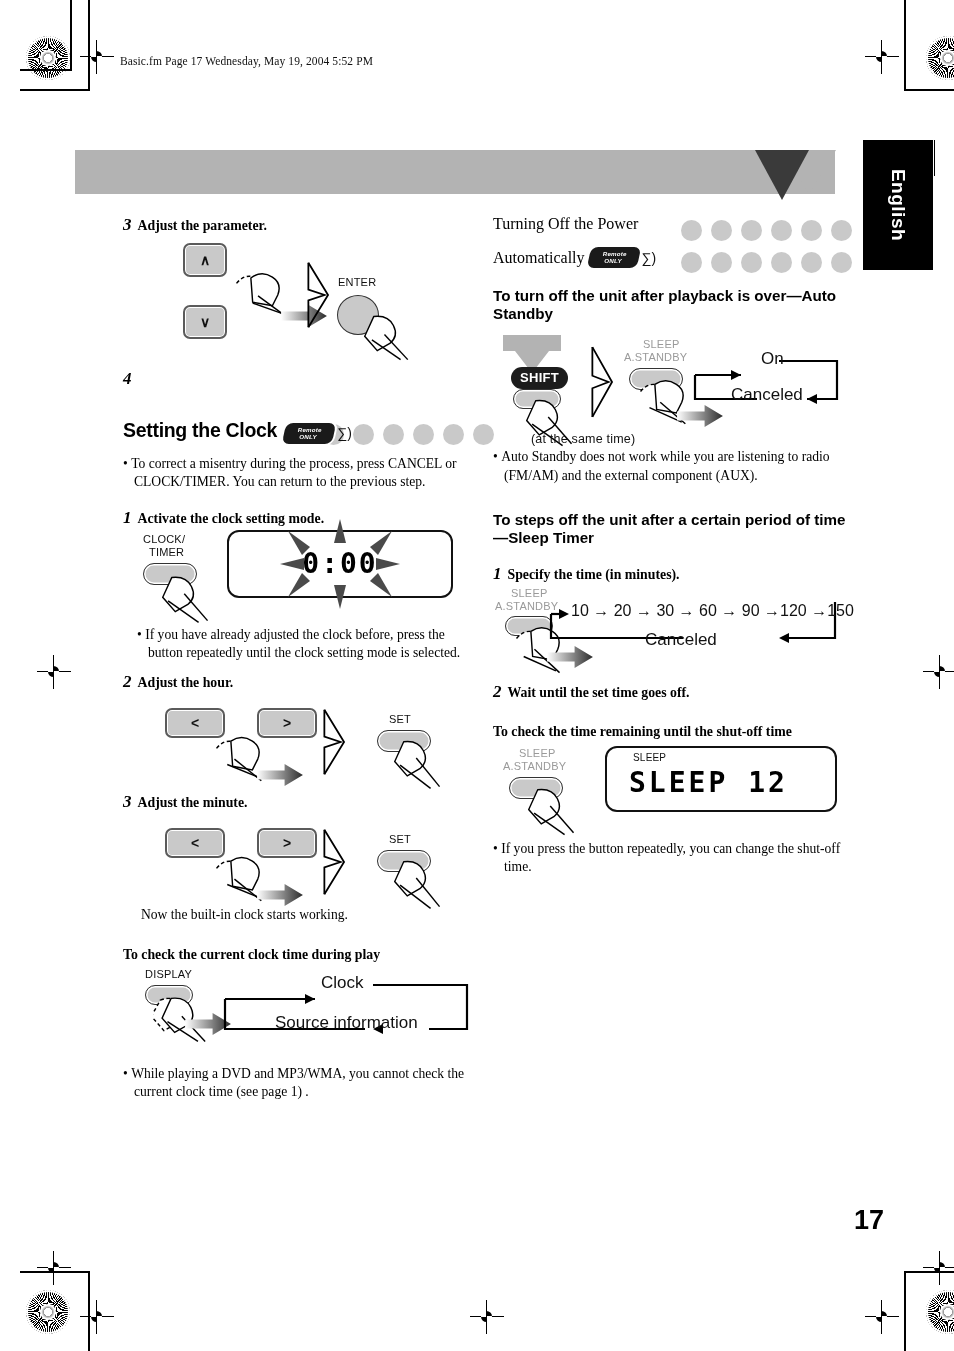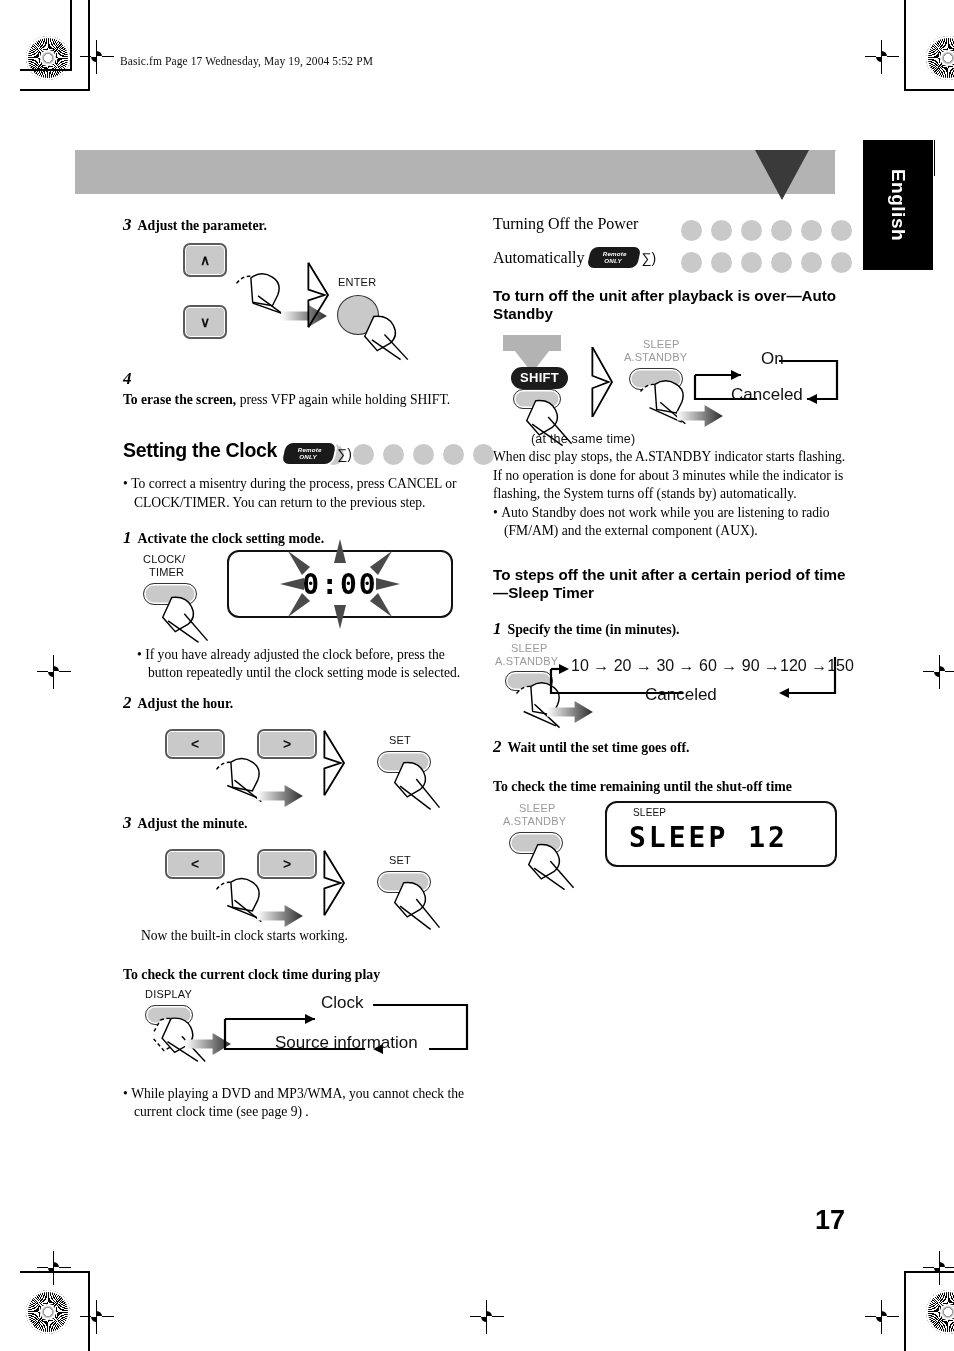--- a/index.html
+++ b/index.html
@@ -128,21 +128,21 @@
   .lcd{
     border:2px solid #111;border-radius:12px;background:#fff;
     display:flex;align-items:center;justify-content:center;position:relative;
   }
   .seg{font-family:"DejaVu Sans Mono",monospace;font-weight:bold;}
   .flowtxt{font-family:"Liberation Sans",sans-serif;font-size:17px;color:#111;}
 
   .seq{font-family:"Liberation Sans",sans-serif;font-size:16px;color:#111;white-space:nowrap;}
 
   
-  .pageno{position:absolute;left:795px;top:1205px;font-family:"Liberation Sans",sans-serif;
+  .pageno{position:absolute;left:834px;top:1205px;font-family:"Liberation Sans",sans-serif;
      font-weight:bold;font-size:27px;color:#000;}
 </style>
 </head>
 <body>
 
 <div class="page">
 
   <div class="starmark" style="left:6px;top:36px;"></div>
   <div class="starmark" style="left:906px;top:36px;"></div>
   <div class="starmark" style="left:6px;top:1290px;"></div>
@@ -238,23 +238,20 @@
       <div class="round" style="position:absolute;left:214px;top:54px;"></div>
       <svg class="finger" style="position:absolute;left:238px;top:72px;" viewBox="0 0 80 58">
         <path d="M14 4 q16 -2 22 10 q6 12 -4 20 l-14 8 l-14 -16 z" fill="#fff" stroke="#000" stroke-width="1.6"></path>
         <path d="M12 30 l32 22" stroke="#000" stroke-width="1.6" fill="none"></path>
         <path d="M26 24 l26 28" stroke="#000" stroke-width="1.6" fill="none"></path>
       </svg>
     </div>
 
     <div class="step" style="margin-top:16px;">
       <span class="step-num">4</span>
-    </div>
-    <div class="body-txt" style="margin-top:1px;">
-      <span class="bold-txt">To erase the screen,</span><span> press VFP again while holding SHIFT.</span>
     </div>
 
     <div class="sect" style="margin-top:30px;">
       <div class="dots" style="left:170px;">
         <span class="dot"></span>
         <span class="dot"></span>
         <span class="dot"></span>
         <span class="dot"></span>
         <span class="dot"></span>
         <span class="dot"></span>
@@ -409,21 +406,21 @@
         <path d="M2 24 h90" fill="none" stroke="#000" stroke-width="2.2"></path>
         <polygon points="92,24 82,19 82,29" fill="#000"></polygon>
         <path d="M150 10 h94 v44 h-38" fill="none" stroke="#000" stroke-width="2.2"></path>
         <path d="M2 10 h2" fill="none" stroke="#000" stroke-width="0"></path>
         <polygon points="150,54 160,49 160,59" fill="#000"></polygon>
       </svg>
       <div class="flowtxt" style="position:absolute;left:198px;top:4px;">Clock</div>
       <div class="flowtxt" style="position:absolute;left:152px;top:44px;">Source information</div>
     </div>
 
-    <div class="bullet" style="margin-top:16px;">While playing a DVD and MP3/WMA, you cannot check the current clock time (see page 9) .</div>
+    <div class="bullet" style="margin-top:16px;">While playing a DVD and MP3/WMA, you cannot check the current clock time (see page 1) .</div>
   </div>
 
   <div class="col col-right">
 
     <div class="sect2">
       <div class="dots" style="left:188px;top:0;">
         <span class="dot"></span>
         <span class="dot"></span>
         <span class="dot"></span>
         <span class="dot"></span>
@@ -493,21 +490,20 @@
         <path d="M2 20 h46" fill="none" stroke="#000" stroke-width="2.2"></path>
         <polygon points="48,20 38,15 38,25" fill="#000"></polygon>
         <path d="M86 6 h58 v38 h-30" fill="none" stroke="#000" stroke-width="2.2"></path>
         <polygon points="114,44 124,39 124,49" fill="#000"></polygon>
       </svg>
       <div class="flowtxt" style="position:absolute;left:268px;top:16px;">On</div>
       <div class="flowtxt" style="position:absolute;left:238px;top:52px;">Canceled</div>
       <div class="btn-label" style="position:absolute;left:38px;top:100px;font-size:12.5px;">(at the same time)</div>
     </div>
 
-    <div class="body-txt">When disc play stops, the A.STANDBY indicator starts flashing. If no operation is done for about 3 minutes while the indicator is flashing, the System turns off (stands by) automatically.</div>
     <div class="bullet">Auto Standby does not work while you are listening to radio (FM/AM) and the external component (AUX).</div>
 
     <div class="subhead" style="margin-top:26px;">To steps off the unit after a certain period of time —Sleep Timer</div>
 
     <div class="step" style="margin-top:16px;">
       <span class="step-num">1</span>
       <span class="step-txt">Specify the time (in minutes).</span>
     </div>
 
     <div style="position:relative;height:92px;margin-top:4px;">
@@ -561,16 +557,17 @@
         <path d="M14 2 q16 -2 22 10 q6 12 -4 20 l-14 8 l-14 -16 z" fill="#fff" stroke="#000" stroke-width="1.6"></path>
         <path d="M10 28 l34 24" stroke="#000" stroke-width="1.6" fill="none"></path>
         <path d="M28 20 l26 30" stroke="#000" stroke-width="1.6" fill="none"></path>
       </svg>
       <div class="lcd" style="position:absolute;left:112px;top:0px;width:228px;height:62px;justify-content:flex-start;">
         <span class="btn-label" style="position:absolute;left:26px;top:5px;font-size:10px;">SLEEP</span>
         <span class="seg" style="position:absolute;left:22px;top:18px;font-size:28px;letter-spacing:3px;">SLEEP  12</span>
       </div>
     </div>
 
+    <div class="bullet" style="margin-top:4px;">If you press the button repeatedly, you can change the shut-off time.</div>
   </div>
 
   <div class="pageno">17</div>
 </div>
 
 </body></html>

